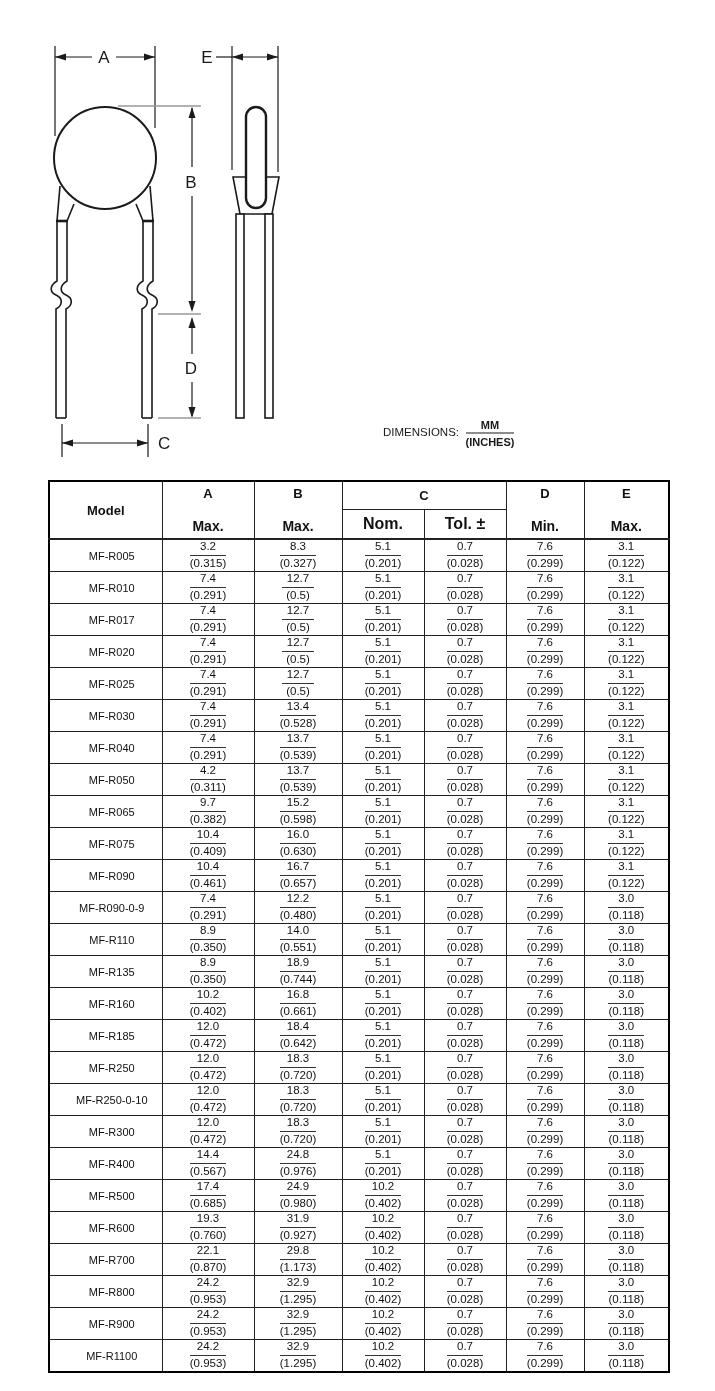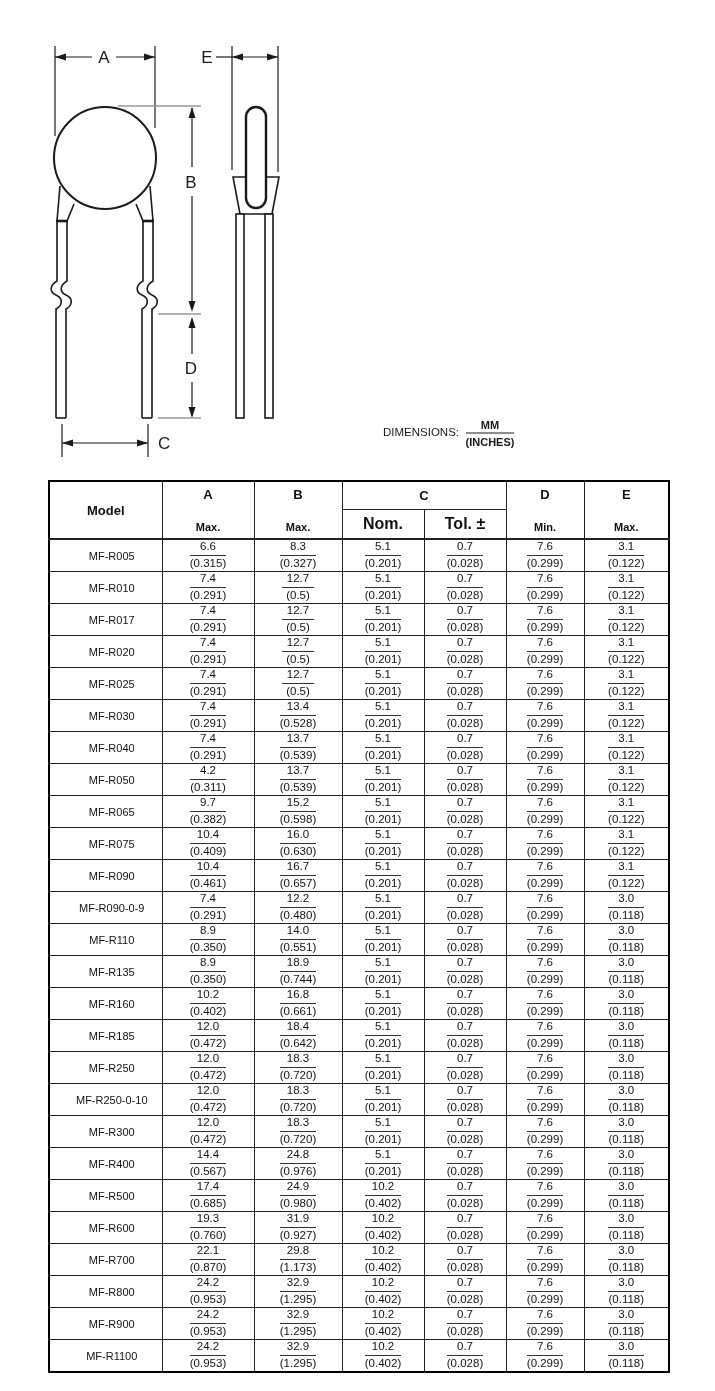--- a/index.html
+++ b/index.html
@@ -19,21 +19,21 @@
     border:2px solid #000;background:#fff;
   }
   .dims-table th,.dims-table td{
     border:1px solid #222;padding:0;text-align:center;vertical-align:middle;
     font-family:"Liberation Sans",sans-serif;
   }
   .dims-table thead th{font-weight:bold;font-size:13px;border-bottom-width:2px;}
   .dims-table thead tr.subrow th{height:28px;font-size:16px;}
   .dims-table thead th.c-top{height:27px;border-bottom-width:1px;}
   .two{display:flex;flex-direction:column;justify-content:space-around;align-items:center;height:56px;}
-  .two .hs{font-size:11px;margin-top:8px;}
+  .two .hs{font-size:14px;margin-top:8px;}
   .dims-table td{height:31px;font-size:11.5px;}
   td.model-cell{text-align:center;padding-left:12px;font-size:11px;}
   .frac{display:inline-block;line-height:1.18;vertical-align:middle;}
   .frac .mm{display:block;border-bottom:1px solid #333;padding:0 5px 1px;}
   .frac .in{display:block;padding-top:1px;}
 </style>
 </head>
 <body>
 
 <div class="page">
@@ -160,21 +160,21 @@
         </th>
       </tr>
       <tr class="subrow">
         <th>Nom.</th>
         <th>Tol. ±</th>
       </tr>
     </thead>
     <tbody>
     <tr>
       <td class="model-cell">MF-R005</td>
-      <td><span class="frac"><span class="mm">6.6</span><span class="in">(0.315)</span></span></td>
+      <td><span class="frac"><span class="mm">3.2</span><span class="in">(0.315)</span></span></td>
       <td><span class="frac"><span class="mm">8.3</span><span class="in">(0.327)</span></span></td>
       <td><span class="frac"><span class="mm">5.1</span><span class="in">(0.201)</span></span></td>
       <td><span class="frac"><span class="mm">0.7</span><span class="in">(0.028)</span></span></td>
       <td><span class="frac"><span class="mm">7.6</span><span class="in">(0.299)</span></span></td>
       <td><span class="frac"><span class="mm">3.1</span><span class="in">(0.122)</span></span></td>
     </tr>
 
     <tr>
       <td class="model-cell">MF-R010</td>
       <td><span class="frac"><span class="mm">7.4</span><span class="in">(0.291)</span></span></td>

